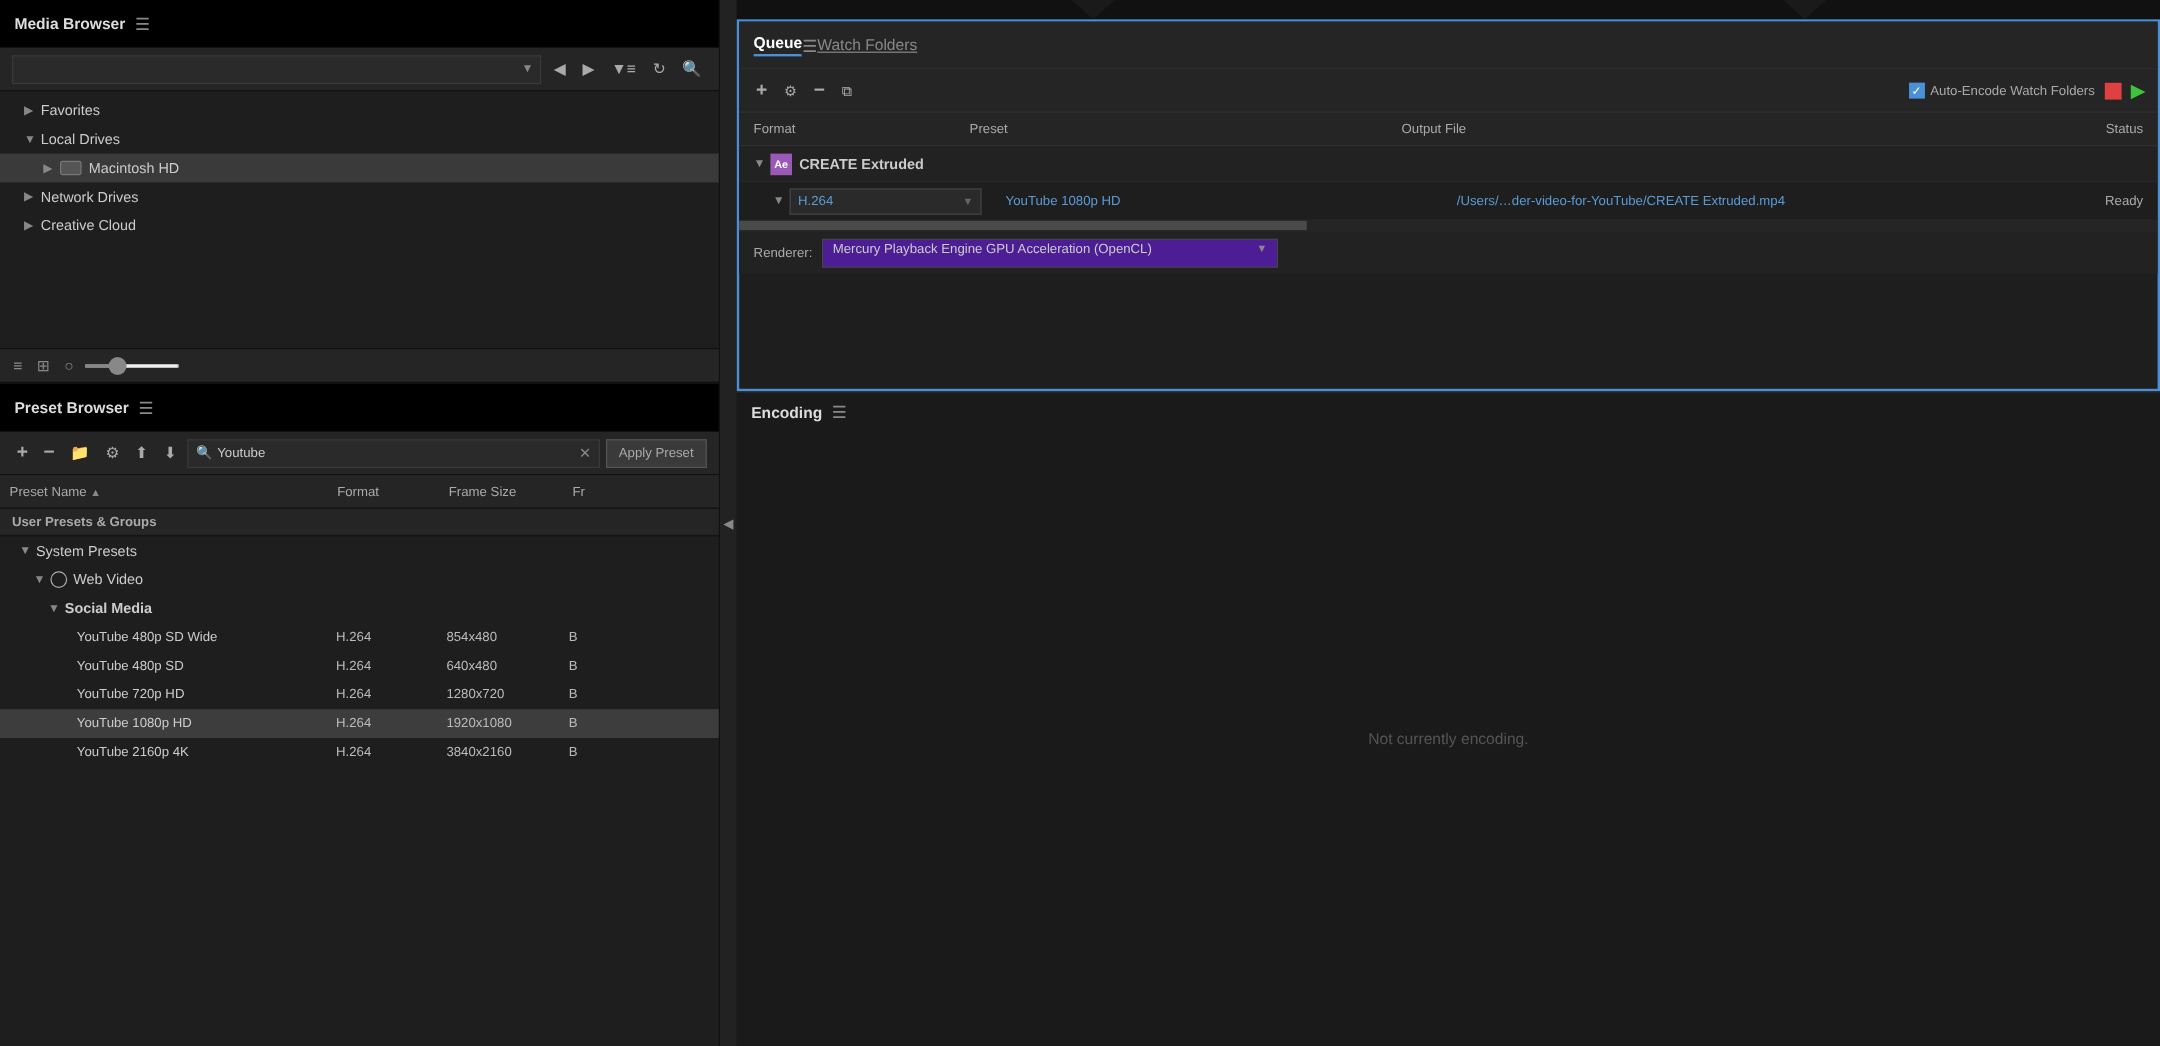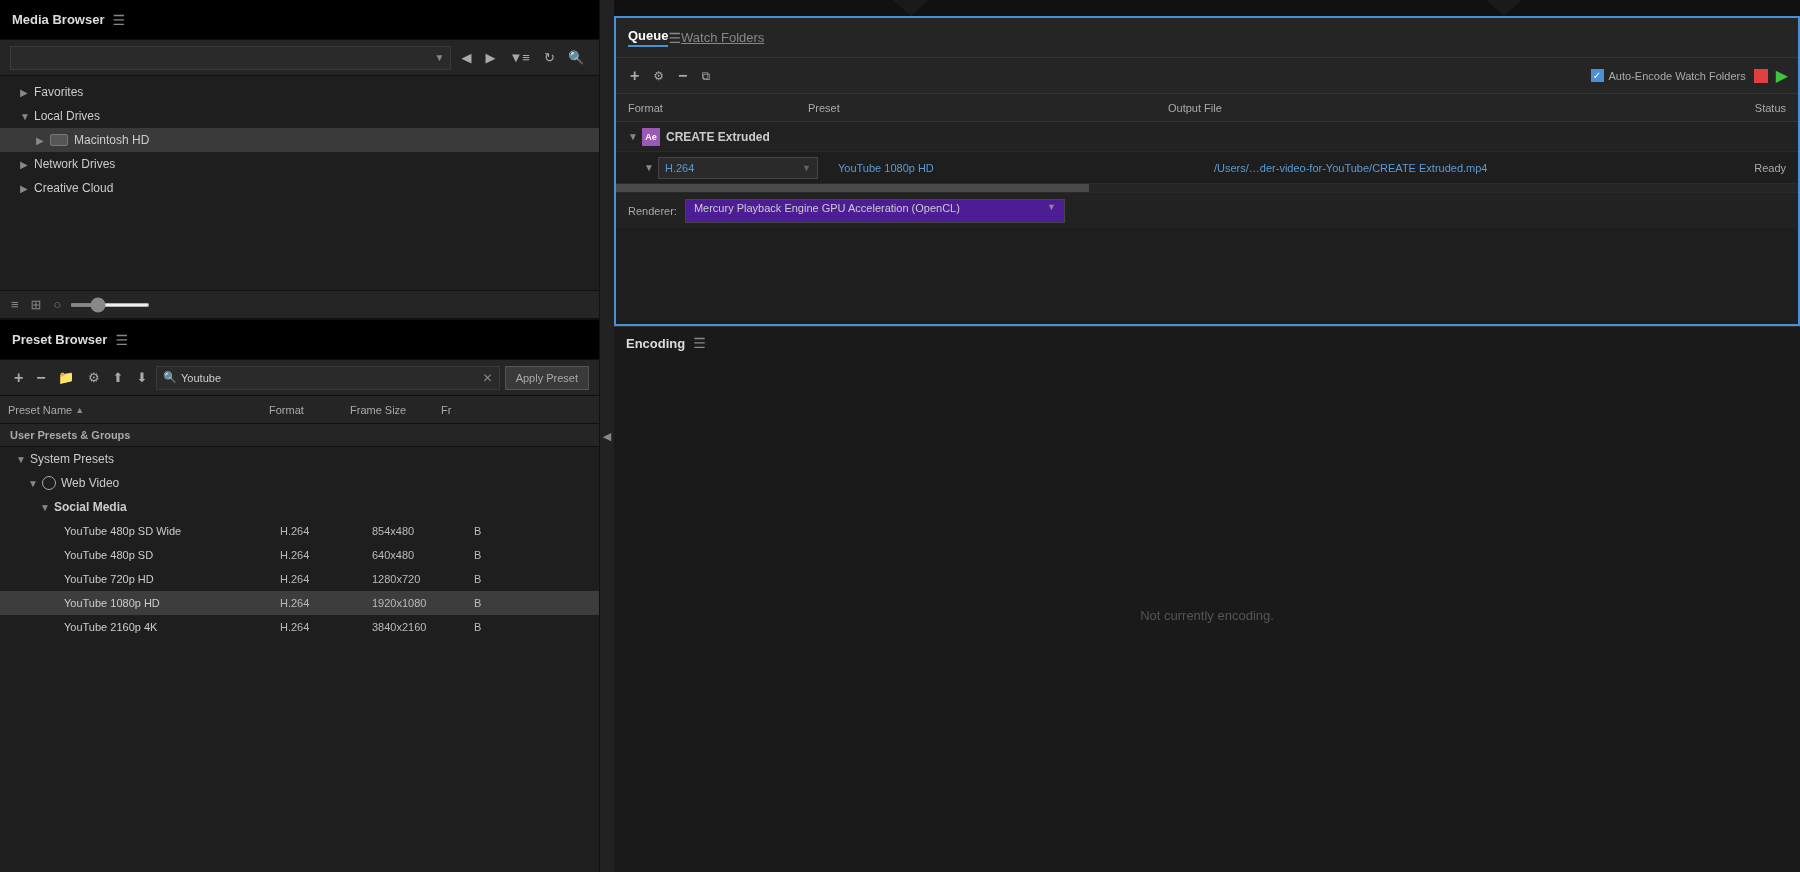--- a/index.html
+++ b/index.html
@@ -207,21 +207,21 @@
       height: 24px;
     }
 
     .preset-columns {
       display: flex;
       align-items: center;
       padding: 4px 8px;
       background: #252525;
       border-bottom: 1px solid #111;
       height: 28px;
-      gap: 1px;
+      gap: 13px;
     }
 
     .col-header {
       font-size: 11px;
       color: #aaa;
       display: flex;
       align-items: center;
       gap: 3px;
     }
 

